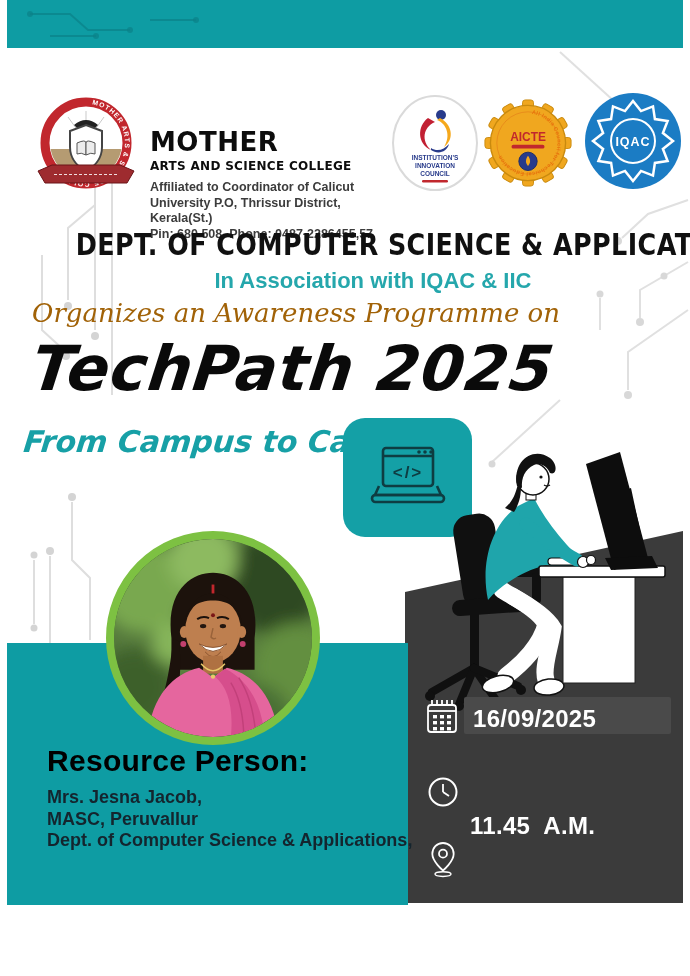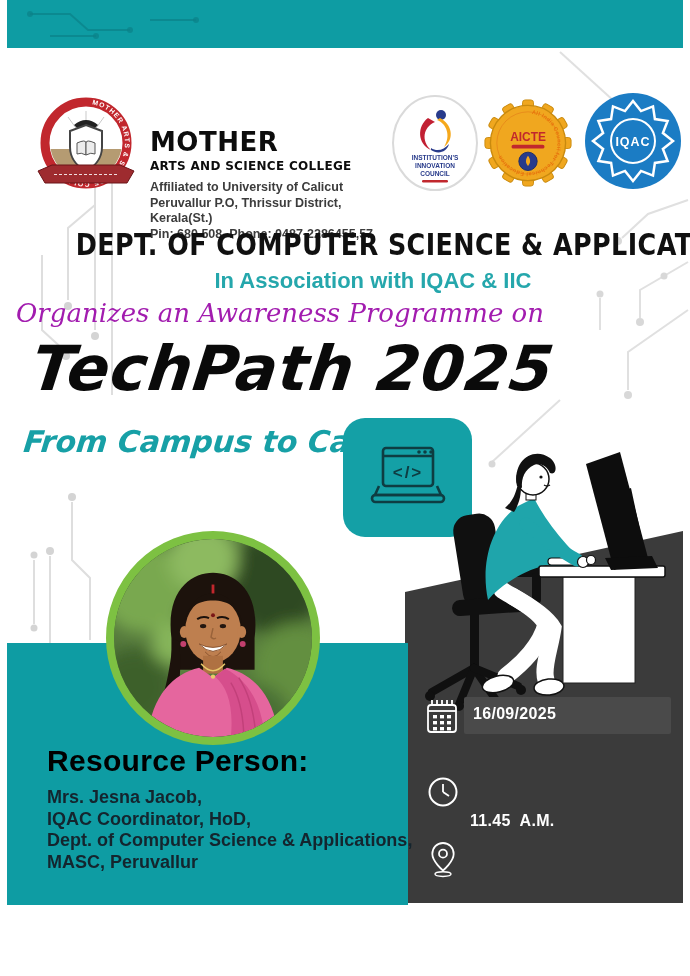--- a/index.html
+++ b/index.html
@@ -13,36 +13,36 @@
   
   .college-text{left:150px;top:101px;width:250px;color:#0d0d0d;margin-top:27px;}
   .college-name1{font-family:"DejaVu Sans",sans-serif;font-weight:800;font-size:26px;letter-spacing:.5px;line-height:28px;}
   .college-name2{font-family:"DejaVu Sans",sans-serif;font-weight:800;font-size:12px;letter-spacing:.3px;line-height:19px;margin-top:1px;}
   .college-sub{font-weight:700;font-size:12.5px;line-height:15.5px;color:#3C3C3C;margin-top:4px;}
   
   .dept-wrap{left:0;top:226px;width:690px;text-align:center;}
   .dept-wrap span{display:inline-block;transform:scaleX(.82);transform-origin:50% 50%;
     font-family:"DejaVu Sans",sans-serif;font-weight:800;font-size:31px;color:#101010;white-space:nowrap;letter-spacing:.5px;}
   .assoc{left:0;top:268px;width:690px;text-align:center;font-weight:700;font-size:22px;color:#25A7AC;padding-left:28px;}
-  .organizes{left:0;top:298px;width:560px;text-align:center;font-family:"DejaVu Serif",serif;
-    font-style:italic;font-size:26px;color:#a21caf;}
+  .organizes{left:0;top:298px;width:560px;text-align:right;font-family:"DejaVu Serif",serif;
+    font-style:italic;font-size:26px;color:#a16207;}
   .event-title{left:28px;top:332px;font-family:"DejaVu Sans",sans-serif;font-weight:800;font-style:oblique;
     font-size:62px;color:#0a0a0a;transform:skewX(-7deg);transform-origin:0 100%;white-space:nowrap;letter-spacing:1px;}
   .tagline{left:22px;top:424px;font-family:"DejaVu Sans",sans-serif;font-weight:800;font-style:oblique;
     font-size:30px;color:#17A0A6;transform:skewX(-6deg);transform-origin:0 100%;white-space:nowrap;}
   .teal-square{left:343px;top:418px;width:129px;height:119px;border-radius:22px;background:#14A0A6;
     display:flex;align-items:center;justify-content:center;}
   .teal-block{left:7px;top:643px;width:401px;height:262px;background:#0E9CA3;}
   .photo{left:106px;top:531px;width:198px;height:198px;border:8px solid #7DC142;border-radius:50%;
     overflow:hidden;background:#55793C;}
   .rp-heading{left:47px;top:744px;font-weight:800;font-size:30px;color:#000000;letter-spacing:.3px;}
   .rp-lines{left:47px;top:787px;font-weight:700;font-size:18px;line-height:21.5px;color:#14252E;}
   
   .evt-band{left:464px;top:697px;width:207px;height:37px;background:#4A4A4A;border-radius:2px;}
-  .evt-text{color:#ffffff;font-weight:700;font-size:16px;white-space:pre;letter-spacing:.3px;}
+  .evt-text{color:#ffffff;font-weight:700;font-size:24px;white-space:pre;letter-spacing:.3px;}
   .evt-date{left:473px;top:705px;}
   .evt-time{left:470px;top:812px;}
   .evt-venue{left:470px;top:849px;}
   svg text{font-family:"Liberation Sans",sans-serif;}
 </style>
 </head>
 <body>
 
 <div id="poster">
 
@@ -135,22 +135,22 @@
     <path d="M 43,46 Q 52,42 52,46 L 52,58 Q 47,55 43,57 Z" fill="#ececec" stroke="#555555" stroke-width="1"></path>
     <path d="M 61,46 Q 52,42 52,46 L 52,58 Q 57,55 61,57 Z" fill="#ececec" stroke="#555555" stroke-width="1"></path>
     <path d="M 4,74 L 18,68 L 86,68 L 100,74 L 93,86 L 11,86 Z" fill="#9E2B2F" stroke="#6B1418" stroke-width="1"></path>
     <line x1="20" y1="77.5" x2="84" y2="77.5" stroke="#ffffff" stroke-width="1.2" stroke-dasharray="3 2" opacity=".85"></line>
   </svg>
 
   <div class="abs college-text">
     <div class="college-name1">MOTHER</div>
     <div class="college-name2">ARTS AND SCIENCE COLLEGE</div>
     <div class="college-sub">
-      <div>Affiliated to University of Calicut</div>
-      <div>Peruvallur P.O, Thrissur District, Kerala(St.)</div>
+      <div>Affiliated to Coordinator of Calicut</div>
+      <div>University P.O, Thrissur District, Kerala(St.)</div>
       <div>Pin: 680 508. Phone: 0487-2286455,57</div>
     </div>
   </div>
 
   <svg class="abs" style="left:391px;top:94px" width="88" height="98" viewBox="0 0 88 98">
     <ellipse cx="44" cy="49" rx="42" ry="47" fill="#ffffff" stroke="#DADADA" stroke-width="2"></ellipse>
     <circle cx="50" cy="21" r="5" fill="#283B8B"></circle>
     <path d="M 37,24 C 26,32 26,50 40,56 C 30,47 32,33 44,28 Z" fill="#C22033"></path>
     <path d="M 46,26 C 56,30 60,42 53,53 C 64,45 61,30 49,24 Z" fill="#F5A81C"></path>
     <path d="M 40,56 C 47,61 56,58 58,50 C 53,56 46,58 40,54 Z" fill="#283B8B"></path>
@@ -310,23 +310,22 @@
         <path d="M 118,145 C 126,158 130,175 131,195 M 126,140 C 136,155 141,172 143,196" stroke="#C2407A" stroke-width="1.5" fill="none"></path>
         <path d="M 88,126 Q 100,140 112,126" stroke="#E8C96A" stroke-width="1.5" fill="none"></path>
         <circle cx="100" cy="139" r="2.2" fill="#E8C96A"></circle>
       </g>
     </svg>
   </div>
 
   <div class="abs rp-heading">Resource Person:</div>
   <div class="abs rp-lines">
     <div>Mrs. Jesna Jacob,</div>
-    <div>IQAC Coordinator, HoD,</div>
+    <div>MASC, Peruvallur</div>
     <div>Dept. of Computer Science &amp; Applications,</div>
-    <div>MASC, Peruvallur</div>
   </div>
 
   <div class="abs evt-band"></div>
 
   <svg class="abs" style="left:424px;top:698px" width="36" height="38" viewBox="0 0 36 38">
     <g stroke="#ffffff" stroke-width="1.8" fill="none">
       <line x1="8" y1="2" x2="8" y2="8"></line>
         <line x1="13" y1="2" x2="13" y2="8"></line>
       <line x1="18" y1="2" x2="18" y2="8"></line>
         <line x1="23" y1="2" x2="23" y2="8"></line>

